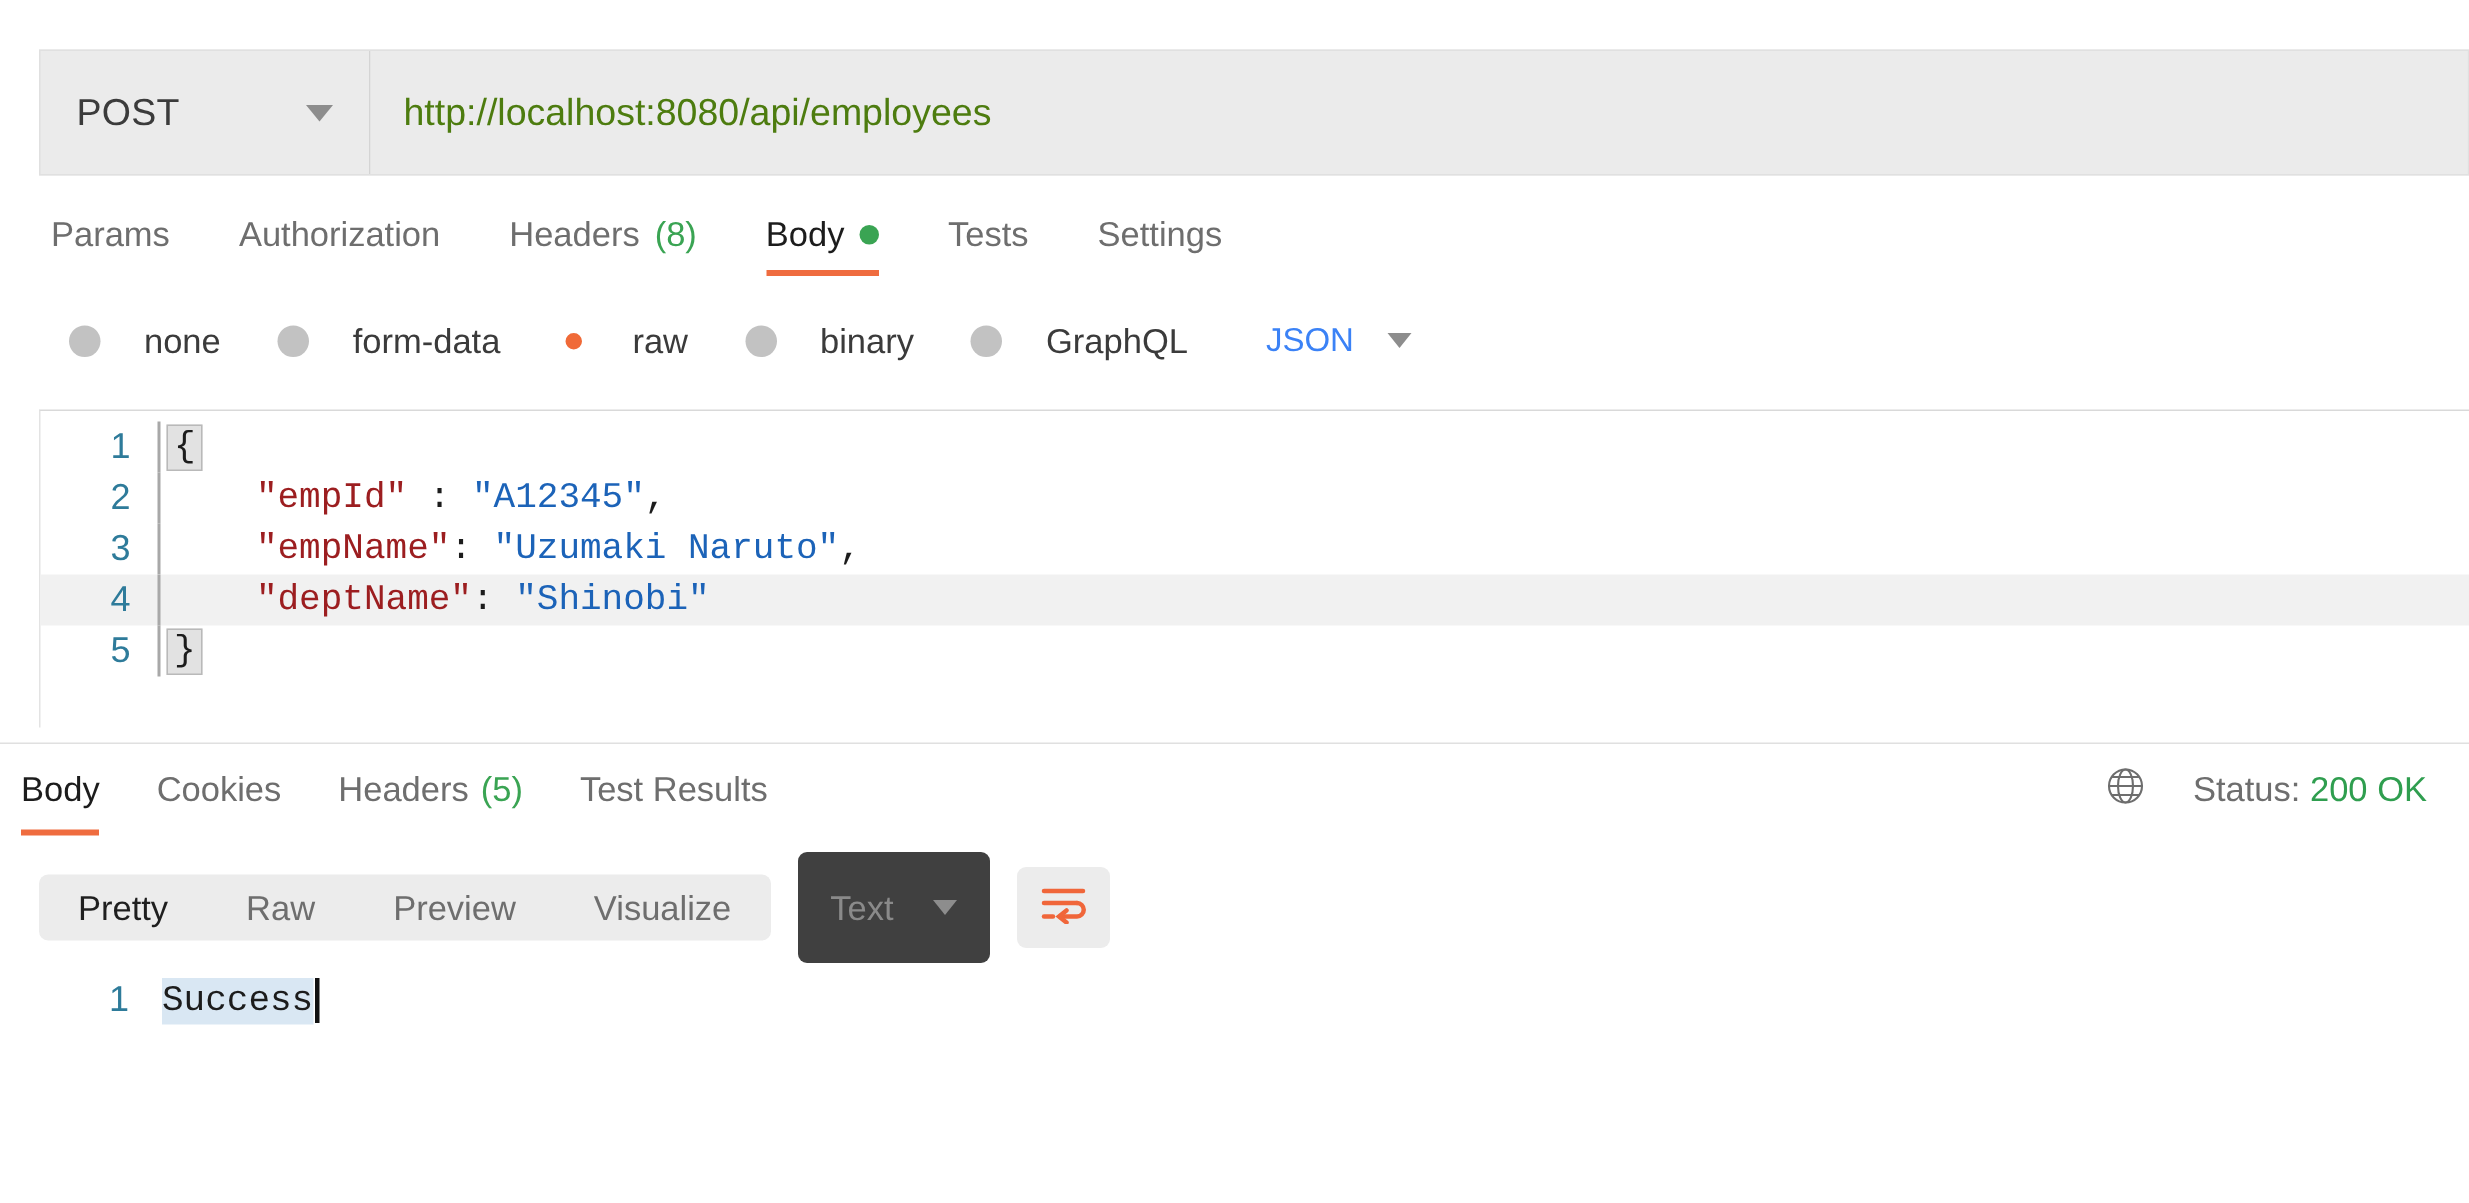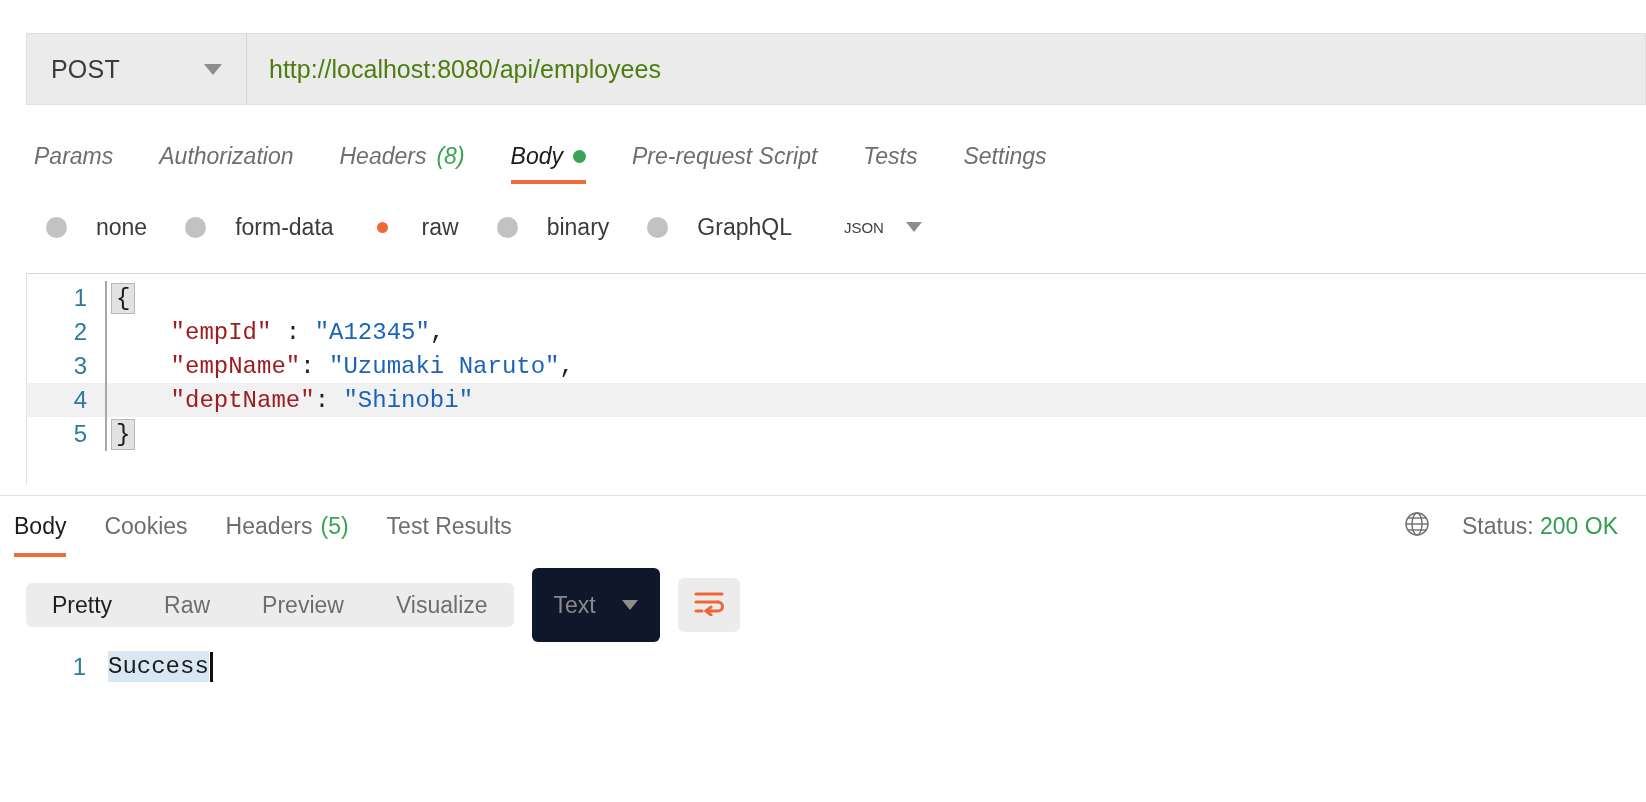--- a/index.html
+++ b/index.html
@@ -15,21 +15,21 @@
     color: #2c2c2c;
     -webkit-font-smoothing: antialiased;
   }
 
   
   .url-bar {
     position: absolute;
     left: 26px;
     top: 33px;
     width: 1620px;
-    height: 72px;
+    height: 84px;
     display: flex;
     align-items: stretch;
     background: #ebebeb;
     border: 1px solid #e0e0e0;
     box-sizing: border-box;
   }
   .method-select {
     width: 220px;
     display: flex;
     align-items: center;
@@ -66,21 +66,20 @@
   .req-tabs {
     position: absolute;
     left: 0;
     top: 128px;
     width: 1326px;
     height: 58px;
     display: flex;
     align-items: flex-start;
     padding-left: 34px;
     box-sizing: border-box;
-    font-style: italic;
   }
   .req-tab {
     position: relative;
     height: 56px;
     display: flex;
     align-items: center;
     gap: 10px;
     margin-right: 46px;
     font-size: 23px;
     color: #6e6e6e;
@@ -142,22 +141,22 @@
     box-shadow: 0 0 0 1px #f06a38 inset;
   }
   .format-select {
     display: flex;
     align-items: center;
     gap: 22px;
     margin-left: 14px;
     cursor: pointer;
   }
   .format-label {
-    font-size: 15px;
-    color: #404040;
+    font-size: 22px;
+    color: #3b82f6;
   }
   .caret-sm {
     width: 0;
     height: 0;
     border-left: 8px solid transparent;
     border-right: 8px solid transparent;
     border-top: 10px solid #8d8d8d;
   }
 
   
@@ -294,21 +293,21 @@
     cursor: pointer;
     white-space: nowrap;
   }
   .view-btn.active { color: #1f1f1f; }
   .type-select {
     height: 54px;
     display: flex;
     align-items: center;
     gap: 26px;
     padding: 10px 22px;
-    background: #0f172a;
+    background: #404040;
     border-radius: 6px;
     cursor: pointer;
   }
   .type-label {
     font-size: 23px;
     color: #8a8a8a;
   }
   .wrap-btn {
     width: 62px;
     height: 54px;
@@ -379,23 +378,20 @@
     <div class="req-tab">
       <span>Authorization</span>
     </div>
     <div class="req-tab">
       <span>Headers</span>
       <span class="tab-count">(8)</span>
     </div>
     <div class="req-tab active">
       <span>Body</span>
       <span class="green-dot"></span>
-    </div>
-    <div class="req-tab">
-      <span>Pre-request Script</span>
     </div>
     <div class="req-tab">
       <span>Tests</span>
     </div>
     <div class="req-tab">
       <span>Settings</span>
     </div>
   </div>
 
 <div class="body-types" id="body-types">

